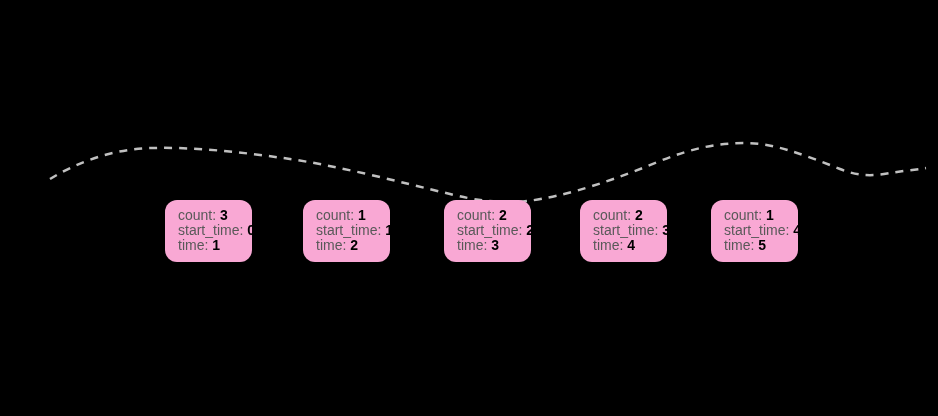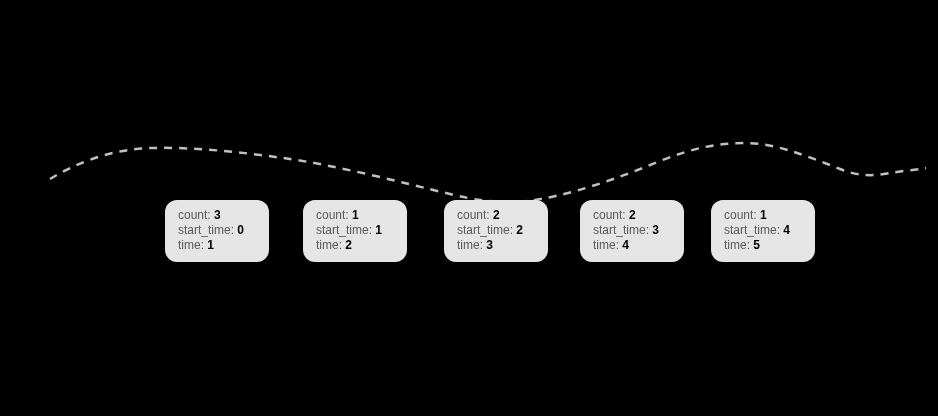--- a/index.html
+++ b/index.html
@@ -25,27 +25,27 @@
   .curve {
     fill: none;
     stroke: #c0c0c0;
     stroke-width: 2.5;
     stroke-dasharray: 8 7;
     stroke-linecap: butt;
   }
   .node {
     position: absolute;
     top: 200px;
-    width: 104px;
+    width: 87px;
     height: 62px;
-    background: #e5e5e5;
+    background: #f9a8d4;
     border-radius: 12px;
     box-sizing: border-box;
     padding: 8px 8px 0 13px;
-    font-size: 12px;
+    font-size: 14px;
     line-height: 15px;
     white-space: nowrap;
   }
   .node .lbl { color: #595959; font-weight: 400; }
   .node .val { color: #000000; font-weight: 700; }
   .n1 { left: 165px; }
   .n2 { left: 303px; }
   .n3 { left: 444px; }
   .n4 { left: 580px; }
   .n5 { left: 711px; }

